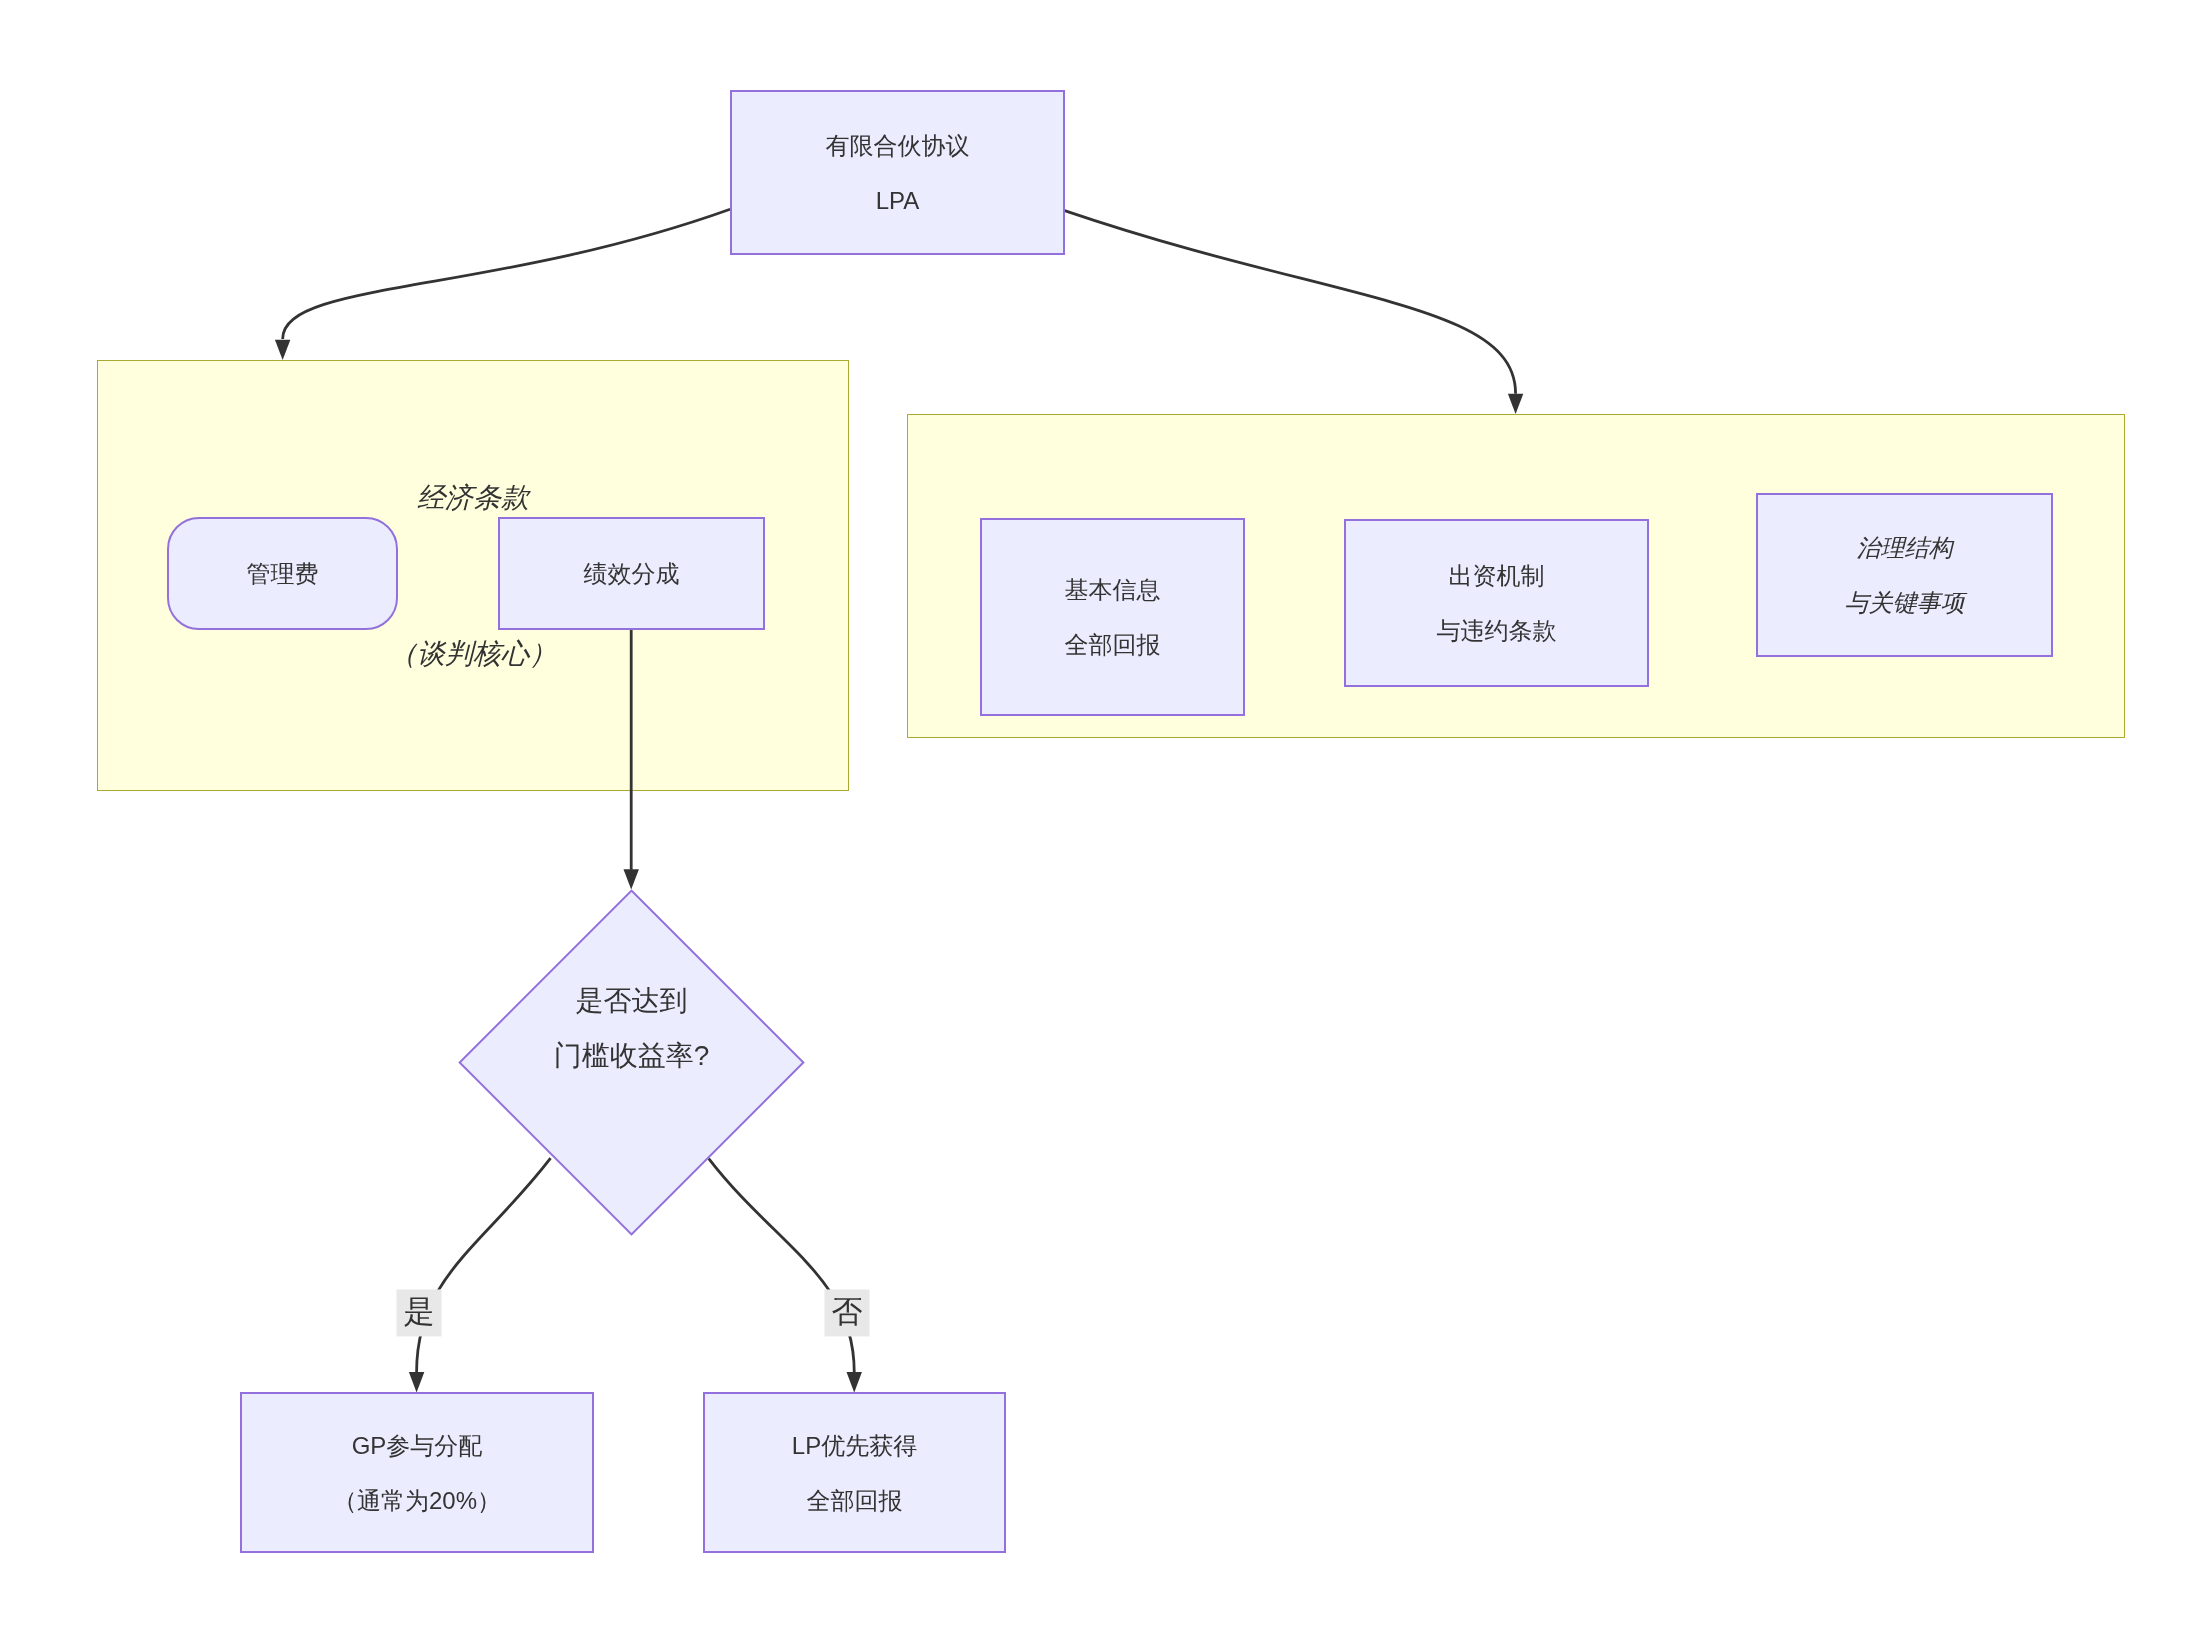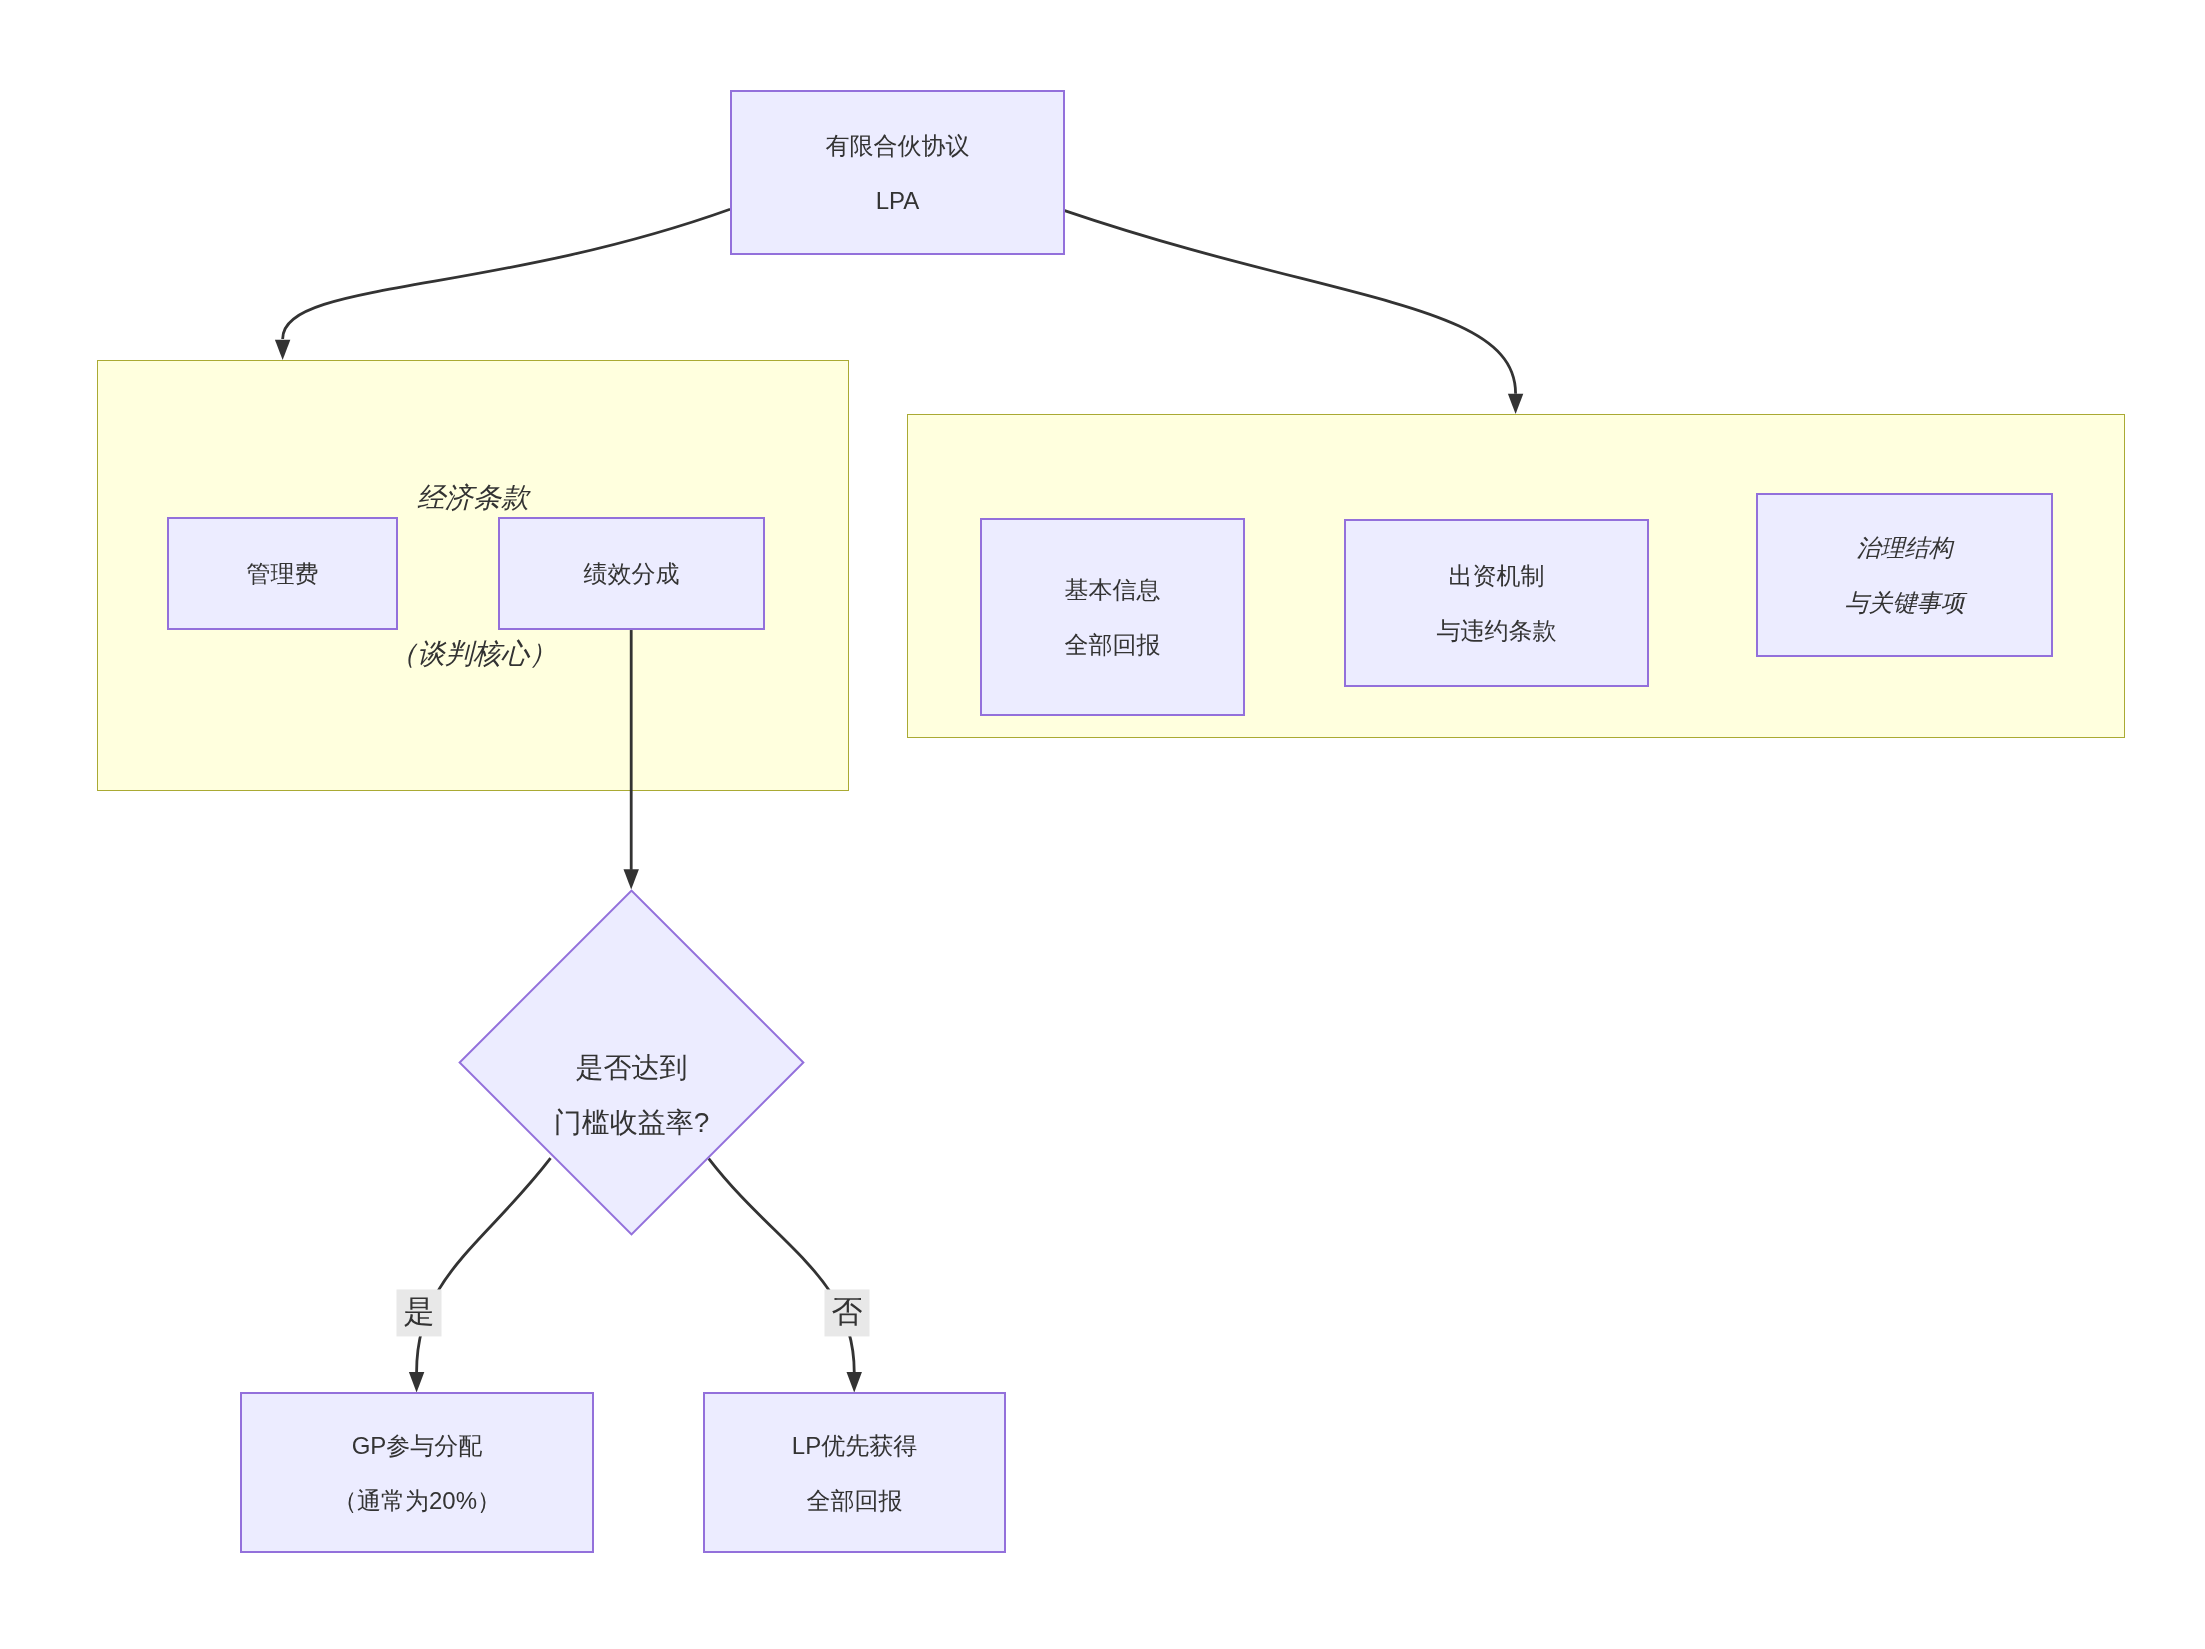--- a/index.html
+++ b/index.html
@@ -112,21 +112,21 @@
 
     <path class="edgePath" d="M 1010 1651 C 1105 1775, 1218 1820, 1218 1956"></path>
     <polygon class="arrowhead" points="1218,1985 1207,1956 1229,1956"></polygon>
   </svg>
 
   <div class="node" style="left:730px;top:90px;width:335px;height:165px;">
     <div>有限合伙协议</div>
     <div>LPA</div>
   </div>
 
-  <div class="node" style="left:167px;top:517px;width:231px;height:113px;">
+  <div class="node" style="left:167px;top:517px;width:231px;height:113px;border-radius:32px;">
     <div>管理费</div>
   </div>
 
   <div class="node" style="left:498px;top:517px;width:267px;height:113px;">
     <div>绩效分成</div>
   </div>
 
   <div class="node" style="left:980px;top:518px;width:265px;height:198px;">
     <div>基本信息</div>
     <div>全部回报</div>
@@ -136,21 +136,21 @@
     <div>出资机制</div>
     <div>与违约条款</div>
   </div>
 
   <div class="node" style="left:1756px;top:493px;width:297px;height:164px;font-style:italic;">
     <div>治理结构</div>
     <div>与关键事项</div>
   </div>
 
   <div class="diamond-shape" style="left:509px;top:940px;"></div>
-  <div class="decision-text" style="left:456px;top:1025px;width:351px;height:140px;justify-content:center;">
+  <div class="decision-text" style="left:456px;top:958px;width:351px;height:140px;justify-content:center;">
     <div>是否达到</div>
     <div>门槛收益率?</div>
   </div>
 
   <div class="node thick" style="left:240px;top:1392px;width:354px;height:161px;">
     <div>GP参与分配</div>
     <div>（通常为20%）</div>
   </div>
 
   <div class="node thick" style="left:703px;top:1392px;width:303px;height:161px;">

